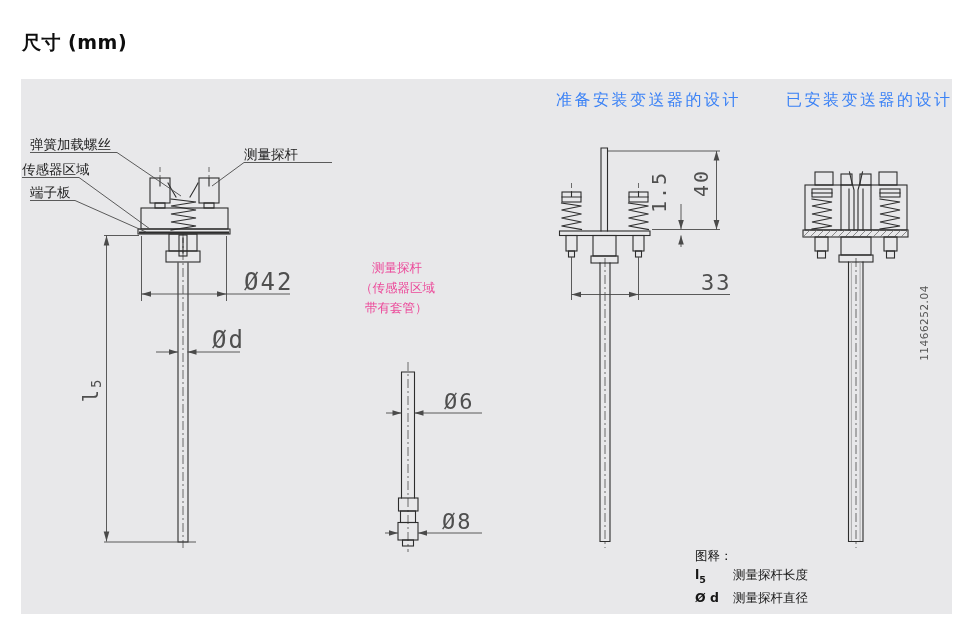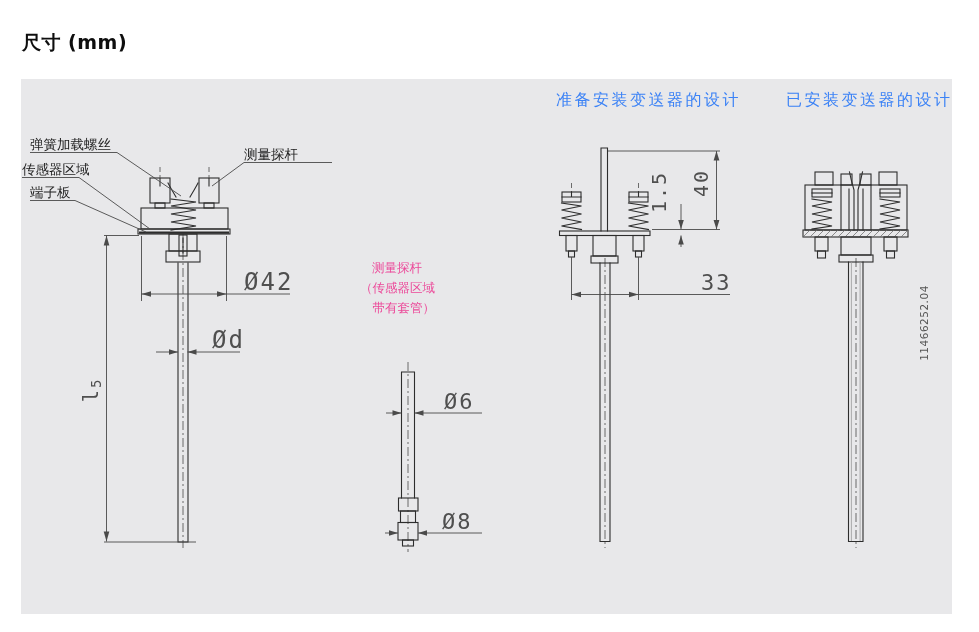--- a/index.html
+++ b/index.html
@@ -8,21 +8,21 @@
   .stage{position:absolute;left:0;top:0;width:844px;height:632px;}
   .page-title{position:absolute;left:22px;top:30px;margin:0;font-size:19px;
        font-weight:bold;color:#0e0e0e;letter-spacing:.5px;white-space:nowrap;}
   svg.canvas{position:absolute;left:0;top:0;}
   .lbl{position:absolute;font-size:13.5px;line-height:15px;color:#1c1c1c;white-space:nowrap;}
   .hdr{position:absolute;font-size:16px;letter-spacing:2.5px;font-weight:500;
        color:#3b82f6;white-space:nowrap;}
   .caption{position:absolute;left:360px;top:258px;font-size:12.5px;line-height:20px;
        color:#ec4899;white-space:nowrap;}
   .caption .c1{padding-left:12px;}
-  .caption .c3{padding-left:5px;text-align:right;}
+  .caption .c3{padding-left:5px;}
   .legend{position:absolute;left:695px;top:547px;font-size:12.5px;line-height:18.5px;color:#161616;}
   .legend .sym{display:inline-block;width:38px;font-weight:600;}
   .legend sub{font-size:9.5px;}
   
   .ln{stroke:#2d2d2d;stroke-width:1.1;fill:none;stroke-linecap:square;}
   .th{stroke:#2d2d2d;stroke-width:2.2;fill:none;}
   .dim{stroke:#4a4a4a;stroke-width:.9;fill:none;}
   .cl{stroke:#4a4a4a;stroke-width:.8;fill:none;stroke-dasharray:9 3 2 3;}
   .cds{stroke:#4a4a4a;stroke-width:.8;fill:none;stroke-dasharray:5 3;}
   .arr{fill:#4a4a4a;stroke:none;}
@@ -208,14 +208,19 @@
   <div class="lbl" style="left:22px;top:162px;">传感器区域</div>
   <div class="lbl" style="left:30px;top:185px;">端子板</div>
   <div class="lbl" style="left:244px;top:147px;">测量探杆</div>
 
   <div class="caption">
     <div class="c1">测量探杆</div>
     <div class="c2">（传感器区域</div>
     <div class="c3">带有套管）</div>
   </div>
 
+  <div class="legend">
+    <div>图释：</div>
+    <div><span class="sym"><span>l</span><sub>5</sub></span><span>测量探杆长度</span></div>
+    <div><span class="sym">Ø d</span><span>测量探杆直径</span></div>
+  </div>
 
 </div>
 
 </body></html>

